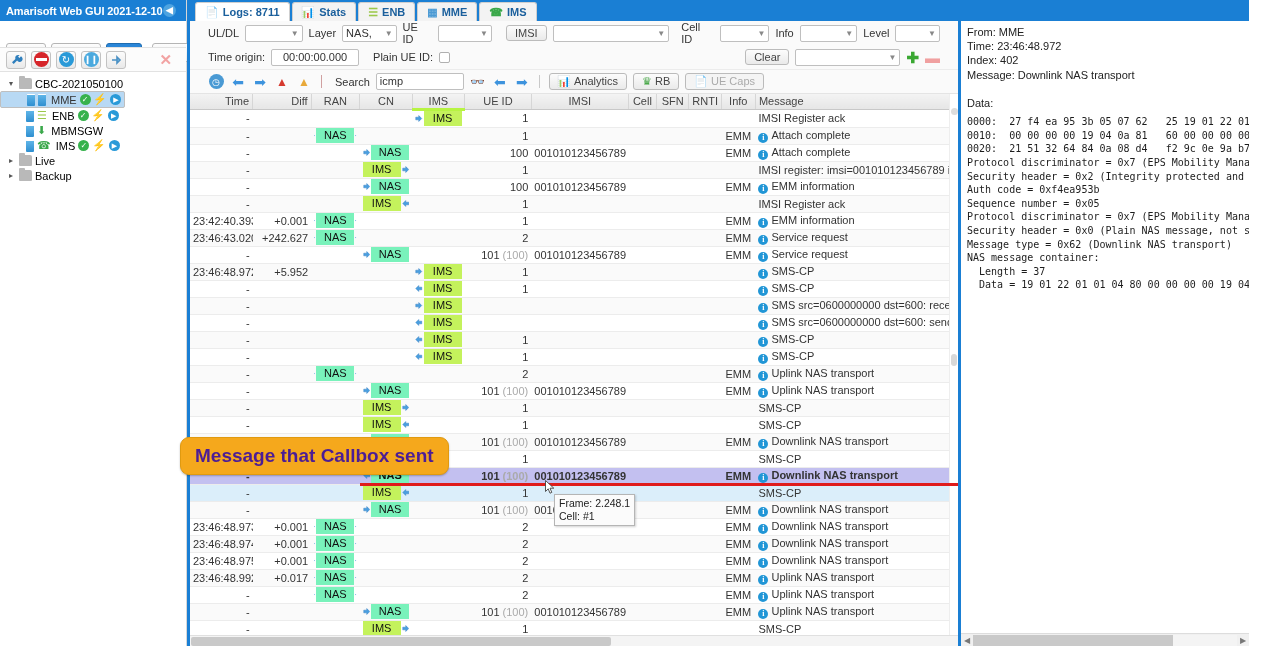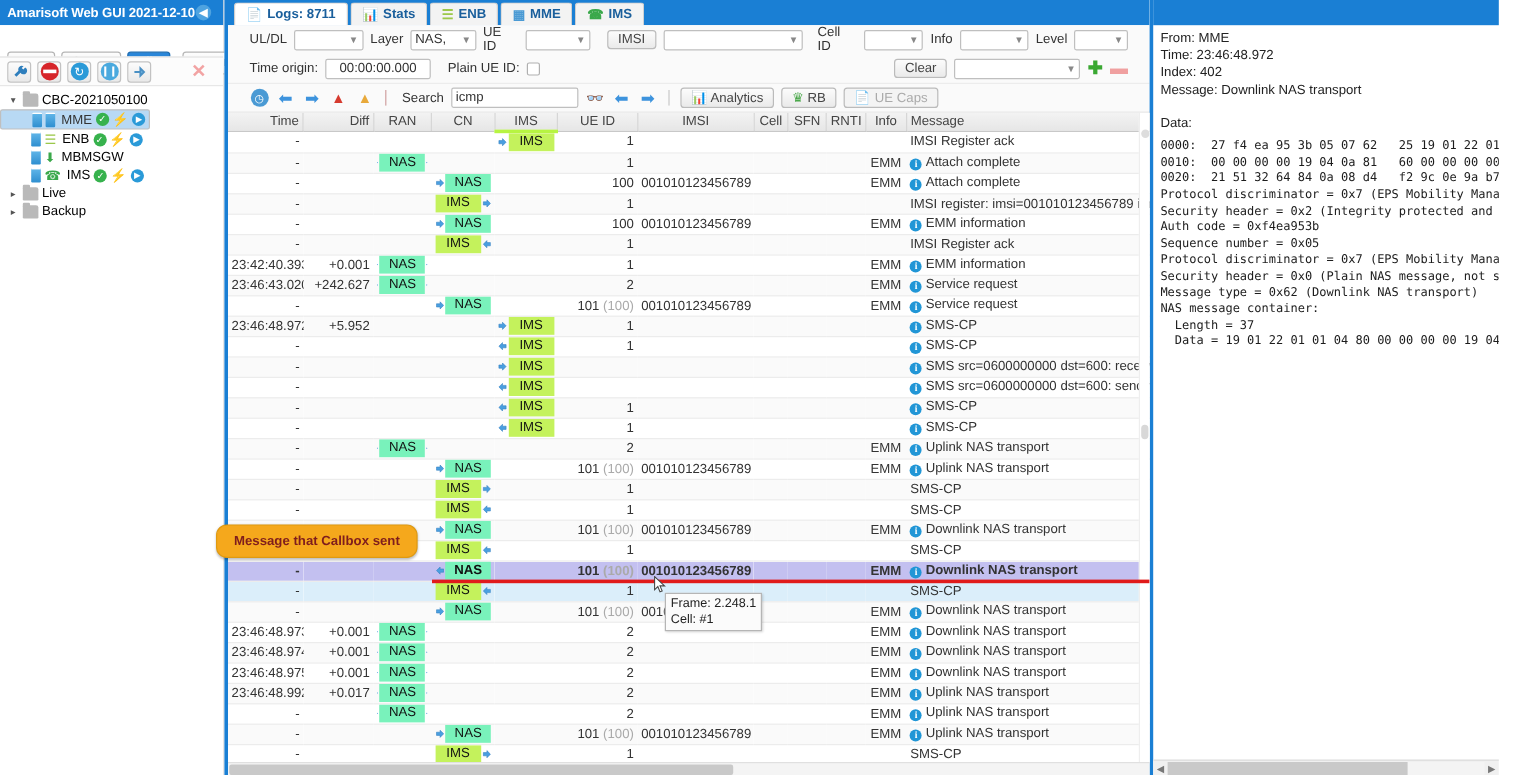--- a/index.html
+++ b/index.html
@@ -122,22 +122,22 @@
   
   .vsb { position: absolute; right: 0; top: 0; width: 9px; bottom: 0; background: #fff; border-left: 1px solid #eee;}
   .vsb .thumbdot { width: 7px; height: 7px; border-radius: 50%; background: #ddd; margin: 14px auto 0; }
   .vsb .thumb2 { position:absolute; right:1px; top: 260px; width: 6px; height: 12px; background: #d8d8d8; border-radius:3px;}
   .hsb { height: 11px; background: #f4f4f4; border-top: 1px solid #e0e0e0; position: relative;}
   .hsb .th { position:absolute; left: 1px; top: 1px; height: 9px; width: 420px; background: #c9c9c9; border-radius: 2px; }
   .redline { position: absolute; height: 3px; background: #e01b1b; }
 
   
   .callout {
-    position: absolute; background: #f5a81c; color: #7f1d1d; font-weight: bold;
-    border-radius: 9px; padding: 7px 14px; font-size: 11px; white-space: nowrap;
+    position: absolute; background: #f5a81c; color: #4c1d95; font-weight: bold;
+    border-radius: 9px; padding: 7px 14px; font-size: 19px; white-space: nowrap;
     box-shadow: 0 1px 2px rgba(0,0,0,.25); border: 1px solid #e09a10;
   }
   .tooltip {
     position: absolute; background: #fbfbfb; border: 1px solid #b5b5b5; font-size: 10.5px;
     color: #222; padding: 2px 4px; line-height: 13px; box-shadow: 1px 1px 2px rgba(0,0,0,.18);
   }
   .cursor { position: absolute; width: 11px; height: 15px; }
 
   
   #right { width: 291px; height: 646px; display: flex; flex-direction: column;
@@ -331,21 +331,21 @@
       <div class="frow" style="border-top:1px solid #ececec;">
         <span class="arrow-btn">
           <span class="circ" style="background:#4a9ad4;color:#fff;font-size:9px;display:flex;align-items:center;justify-content:center;">◷</span>
         </span>
         <span class="arrow-btn" style="color:#3d93dd;font-size:14px;">⬅</span>
         <span class="arrow-btn" style="color:#3d93dd;font-size:14px;">➡</span>
         <span class="arrow-btn" style="color:#d63a2f;font-size:12px;">▲</span>
         <span class="arrow-btn" style="color:#e8a93a;font-size:12px;">▲</span>
         <span class="sep"></span>
         <span style="margin-left:4px;">Search</span>
-        <span class="txtin" style="width:106px;">icmp</span>
+        <span class="txtin" style="width:88px;">icmp</span>
         <span class="arrow-btn" style="font-size:12px;color:#333;">👓</span>
         <span class="arrow-btn" style="color:#3d93dd;font-size:14px;">⬅</span>
         <span class="arrow-btn" style="color:#3d93dd;font-size:14px;">➡</span>
         <span class="sep" style="background:#c9c9c9;"></span>
         <button class="pill-btn">
           <span style="color:#e06a2b;">📊</span>
           <span>Analytics</span>
         </button>
         <button class="pill-btn">
           <span style="color:#4aa84a;">♛</span>

